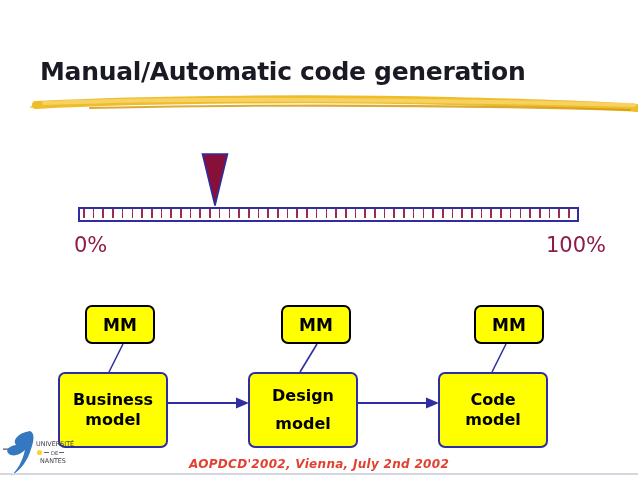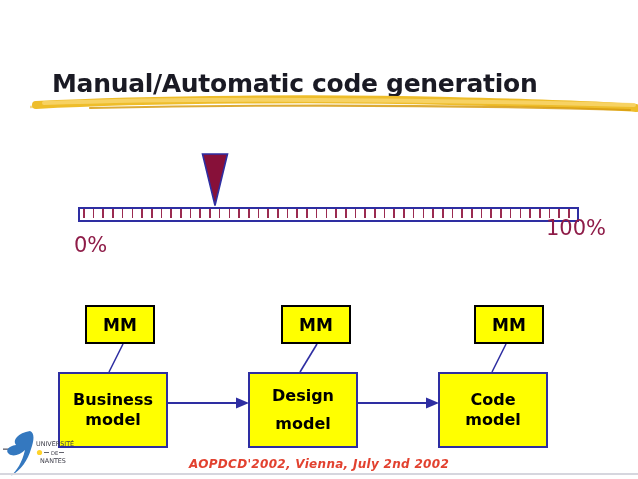--- a/index.html
+++ b/index.html
@@ -6,40 +6,40 @@
     --ink:#1a1a24; --gold:#eebd2a; --gold-light:#f7d468; --gold-dark:#d79c12;
     --blue:#2e2ea2; --maroon:#8e1c48; --maroon-dark:#871039; --tick:#9b2b50;
     --box-yellow:#ffff00; --footer-red:#e2412f; --logo-blue:#3478bf; --divider:#d6d6de;
   }
   html,body{margin:0;padding:0;background:#888;}
   .slide{
     position:relative; width:638px; height:479px; background:#ffffff; overflow:hidden;
     font-family:"DejaVu Sans","Liberation Sans",sans-serif; margin:0 auto;
   }
   .title{
-    position:absolute; left:36px; top:53px; width:560px; margin:16px;
+    position:absolute; left:36px; top:53px; width:560px; margin:4px;
     font-size:25px; font-weight:700; letter-spacing:-0.3px; color:var(--ink); white-space:nowrap;
   }
   .brush{position:absolute; left:30px; top:92px; width:608px; height:24px;}
   .ruler{
     position:absolute; left:78px; top:207px; width:501px; height:15px;
     border:2px solid var(--blue); background:#fff; box-sizing:border-box;
   }
   .ruler-ticks{
     position:absolute; left:3px; right:2px; top:0; height:9px;
     background:repeating-linear-gradient(to right, var(--tick) 0px, var(--tick) 1.6px, transparent 1.6px, transparent 9.7px);
   }
   .marker{position:absolute; top:153px; width:28px; height:54px;}
   .pct{position:absolute; font-size:21px; color:var(--maroon); font-weight:400;}
   .pct-left{left:74px; top:233px;}
-  .pct-right{left:546px; top:216px;text-align:center;}
+  .pct-right{left:546px; top:233px;text-align:center;}
   .connectors{position:absolute; left:0; top:0; width:638px; height:479px; pointer-events:none;}
   .box{
     position:absolute; display:flex; align-items:center; justify-content:center;
-    background:var(--box-yellow); box-sizing:border-box; text-align:center; color:#000;
+    background:var(--box-yellow); box-sizing:border-box; text-align:center; color:#000;border-radius:7px;
   }
   .mm-box{width:70px; height:39px; top:305px; border:2px solid #000; font-size:17px; font-weight:700;}
   .mm-1{left:85px;} .mm-2{left:281px;} .mm-3{left:474px;}
   .model-box{width:110px; height:76px; top:372px; border:2px solid var(--blue); font-size:16px; font-weight:700; line-height:20px; flex-direction:column;}
   .model-1{left:58px;} .model-2{left:248px;gap:8px;} .model-3{left:438px;}
   .footer{
     position:absolute; left:0; right:0; top:457px; text-align:center;
     font-size:12px; font-style:italic; font-weight:700; color:var(--footer-red); letter-spacing:0.3px;
   }
   .logo{position:absolute; left:3px; top:430px; width:100px; height:47px;}

